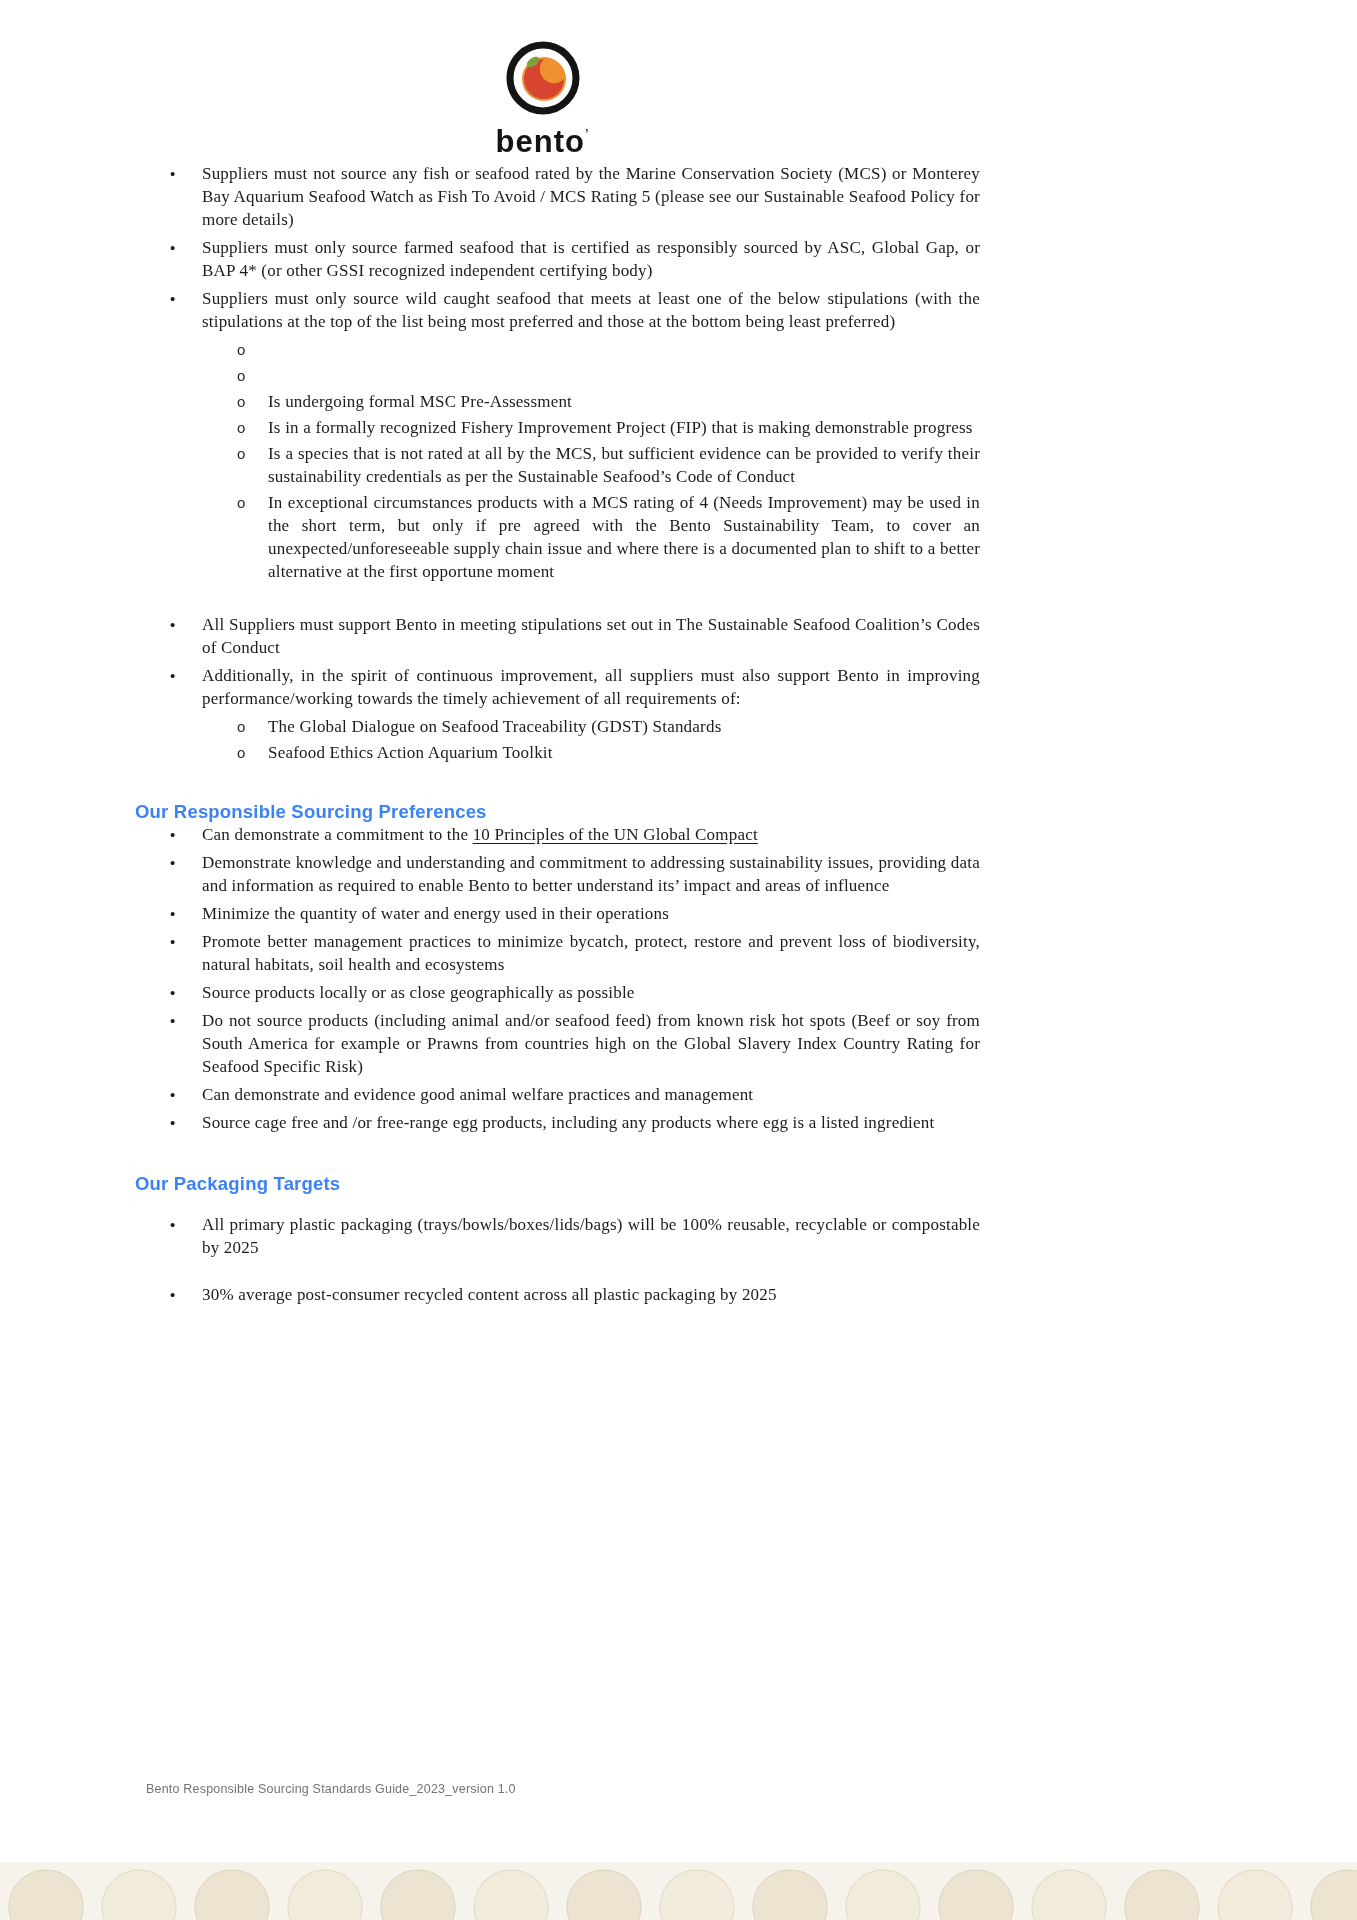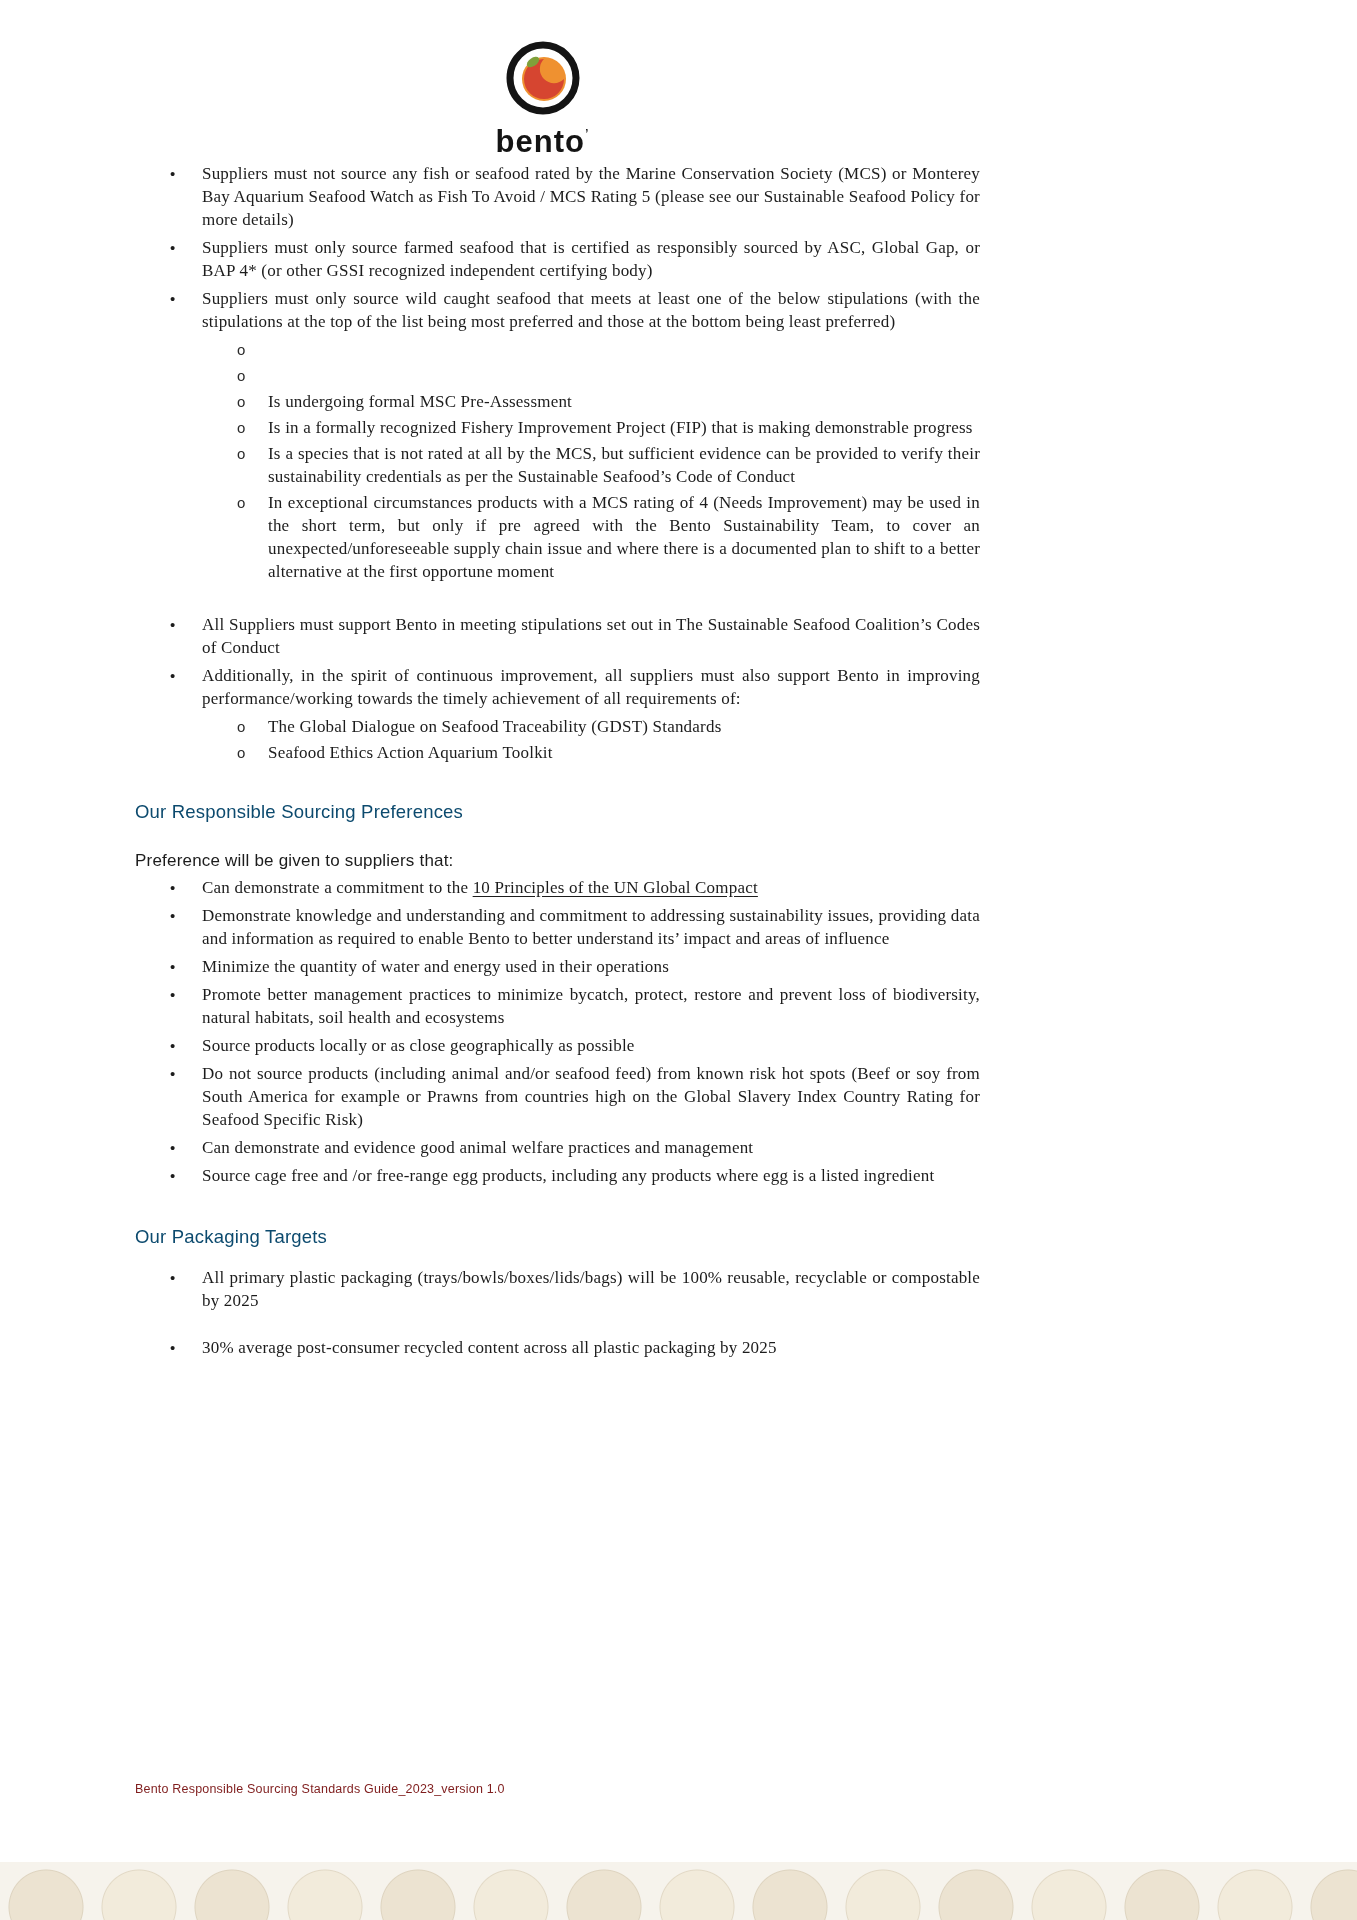--- a/index.html
+++ b/index.html
@@ -48,42 +48,42 @@
   ul { list-style: none; }
   .l1 > li { display: flex; padding-left: 35px; margin-bottom: 5px; }
   .l1 .marker { flex: none; width: 32px; font-size: 15px; }
   .l2 { margin-bottom: 2px; }
   .l2 > li { display: flex; padding-left: 102px; margin-bottom: 3px; }
   .l2 .marker { flex: none; width: 31px; font-size: 15px; color: #2a2a2a; }
   .t { flex: 1; text-align: justify; font-family: Liberation Serif, serif; }
   .gap-lg { margin-top: 30px; }
   h2 {
     font-size: 18.5px;
-    font-weight: 400;
+    font-weight: 700;
     letter-spacing: 0.2px;
-    color: #0c4a6e;
+    color: #3b82f6;
   }
   .h-prefs { margin-top: 36px; }
   .h-pack  { margin-top: 38px; }
   .intro { margin-top: 26px; margin-bottom: 4px; }
   .pack-list { margin-top: 18px; }
   .pack-list .second { margin-top: 24px; }
   .link {
     text-decoration: underline;
     text-underline-offset: 3px;
     cursor: pointer;
   }
   
   .doc-footer {
     position: absolute;
-    left: 135px;
+    left: 146px;
     top: 1782px;
     font-size: 12.5px;
     letter-spacing: 0.2px;
-    color: #7f1d1d;
+    color: #737373;
   }
   
   .deco {
     position: absolute;
     left: 0; right: 0; bottom: 0;
     height: 58px;
     background-color: #f6f3ec;
     background-image:
       radial-gradient(circle 37px at 46px 45px,  #ece3d1 36px, #ded4c0 37px, rgba(0,0,0,0) 38px),
       radial-gradient(circle 37px at 139px 45px, #f2ebdb 36px, #e2d9c6 37px, rgba(0,0,0,0) 38px);
@@ -175,21 +175,20 @@
         <span class="t">The Global Dialogue on Seafood Traceability (GDST) Standards</span>
       </li>
       <li>
         <span class="marker">o</span>
         <span class="t">Seafood Ethics Action Aquarium Toolkit</span>
       </li>
     </ul>
 
     <h2 class="h-prefs">Our Responsible Sourcing Preferences</h2>
 
-    <p class="intro">Preference will be given to suppliers that:</p>
 
     <ul class="l1">
       <li>
         <span class="marker">•</span>
         <span class="t"><span>Can demonstrate a commitment to the </span><span class="link">10 Principles of the UN Global Compact</span></span>
       </li>
       <li>
         <span class="marker">•</span>
         <span class="t">Demonstrate knowledge and understanding and commitment to addressing sustainability issues, providing data and information as required to enable Bento to better understand its’ impact and areas of influence</span>
       </li>

